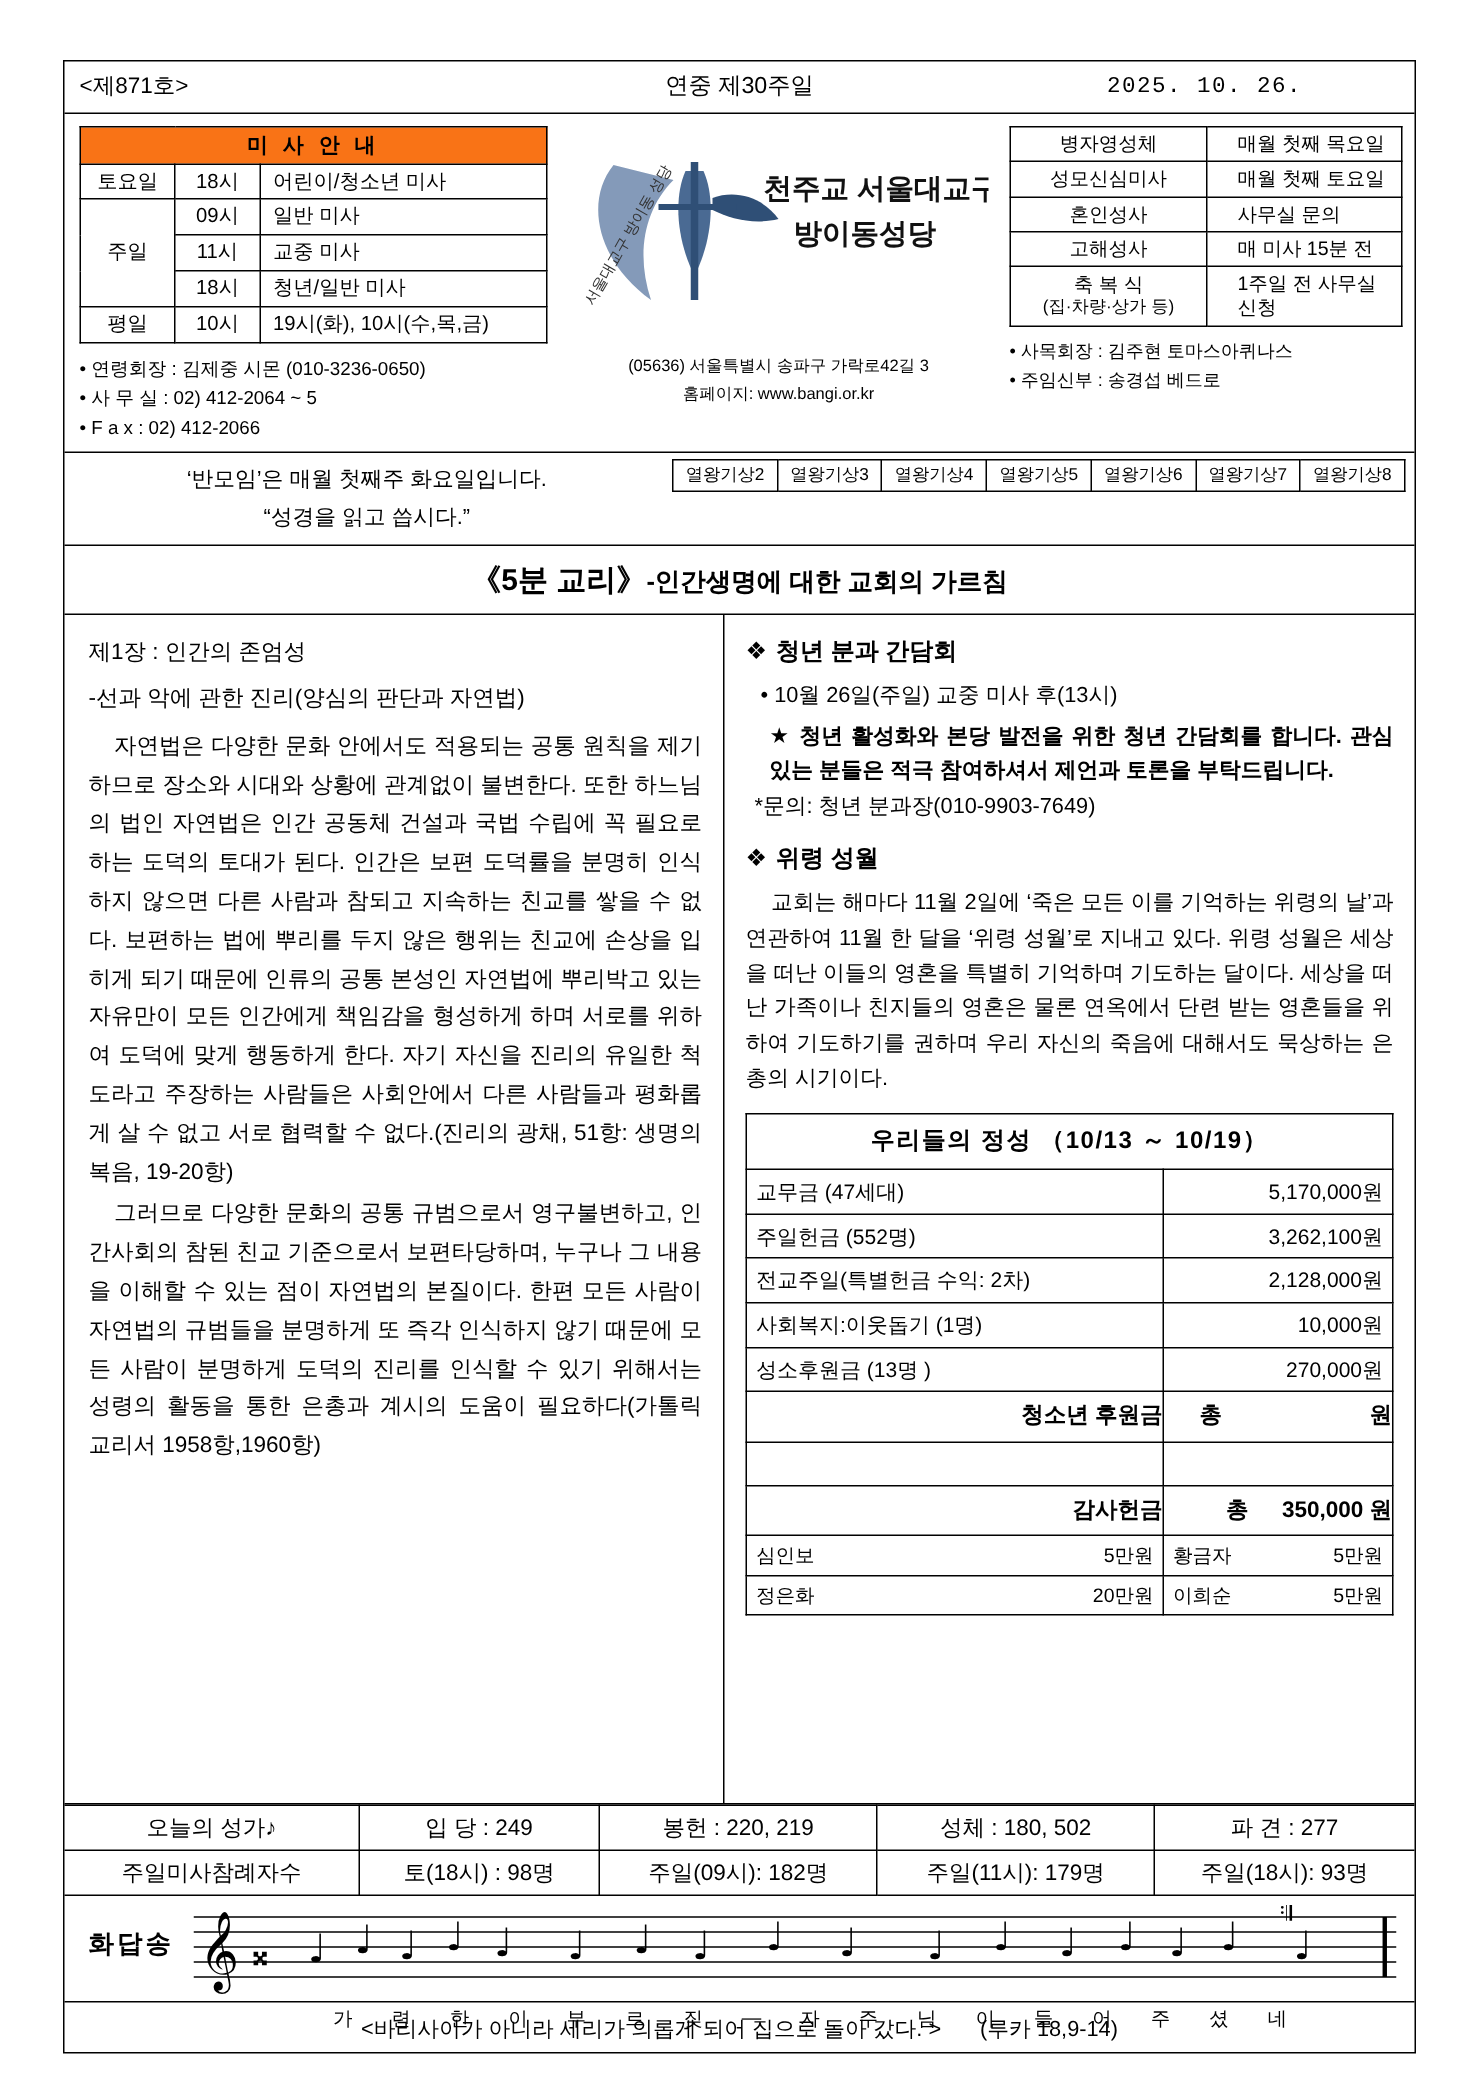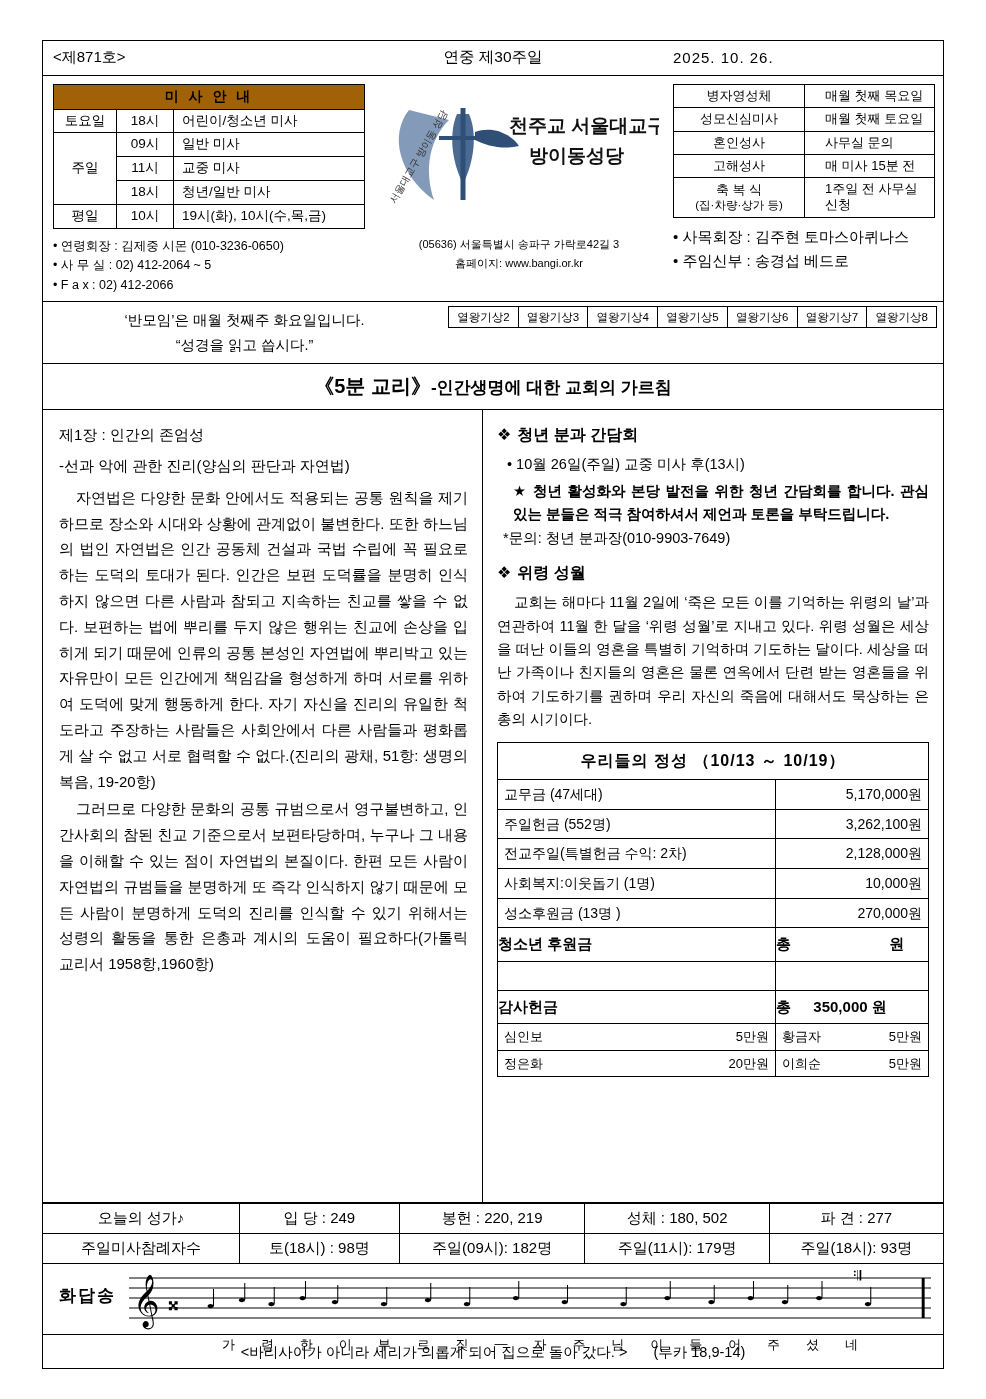--- a/index.html
+++ b/index.html
@@ -29,21 +29,21 @@
   
   .topbar {
     display: flex;
     align-items: center;
     border-bottom: 1.5px solid #000;
     padding: 6px 10px 7px 10px;
     font-size: 15px;
   }
   .topbar .issue { flex: 0 0 260px; }
   .topbar .sunday { flex: 1; text-align: center; font-size: 15.5px; }
-  .topbar .date { flex: 0 0 260px; text-align: left; letter-spacing: 1px; }
+  .topbar .date { flex: 0 0 260px; text-align: center; letter-spacing: 1px; font-family: Liberation Mono, monospace; }
 
   
   .infoband {
     display: flex;
     border-bottom: 1.5px solid #000;
   }
   .col-left {
     flex: 0 0 330px;
     border-right: 0px solid #000;
     padding: 8px 8px 6px 10px;
@@ -67,21 +67,21 @@
     font-size: 13.5px;
   }
   table.grid td, table.grid th {
     border: 1px solid #000;
     padding: 3px 5px;
     text-align: center;
     font-weight: normal;
     line-height: 1.25;
   }
   table.grid th {
-    background: #a16207;
+    background: #f97316;
     font-weight: bold;
     font-size: 14px;
     letter-spacing: 3px;
   }
   .mass-table td.lbl { width: 52px; }
   .mass-table td.tm  { width: 46px; }
   .mass-table td.nm  { text-align: left; padding-left: 8px; }
 
   .contact {
     font-size: 12.5px;
@@ -98,21 +98,21 @@
   .logo-sub {
     font-size: 11px;
     margin-top: 8px;
     line-height: 1.5;
   }
   .sac-table td { font-size: 13px; }
   .sac-table td.k { width: 120px; }
   .sac-table td.v { text-align: left; padding-left: 20px; }
 
   .priests {
-    font-size: 15px;
+    font-size: 12px;
     line-height: 1.6;
     margin-top: 7px;
   }
 
   
   .band2 {
     display: flex;
     border-bottom: 1.5px solid #000;
   }
   .band2-left {
@@ -193,21 +193,21 @@
   }
   table.off td.amt { text-align: right; width: 140px; }
   table.off tr.head td {
     text-align: center;
     font-weight: bold;
     font-size: 16px;
     letter-spacing: 1px;
     padding: 5px 0;
   }
   table.off tr.sub td {
-    text-align: left;
+    text-align: right;
     font-weight: bold;
     font-size: 15px;
     padding: 4px 0;
   }
   .thanks-row td { font-weight: bold; }
   table.off tr.small td { font-size: 13px; padding: 2px 6px; }
   .blankrow td { height: 20px; }
 
   
   .stats td {

